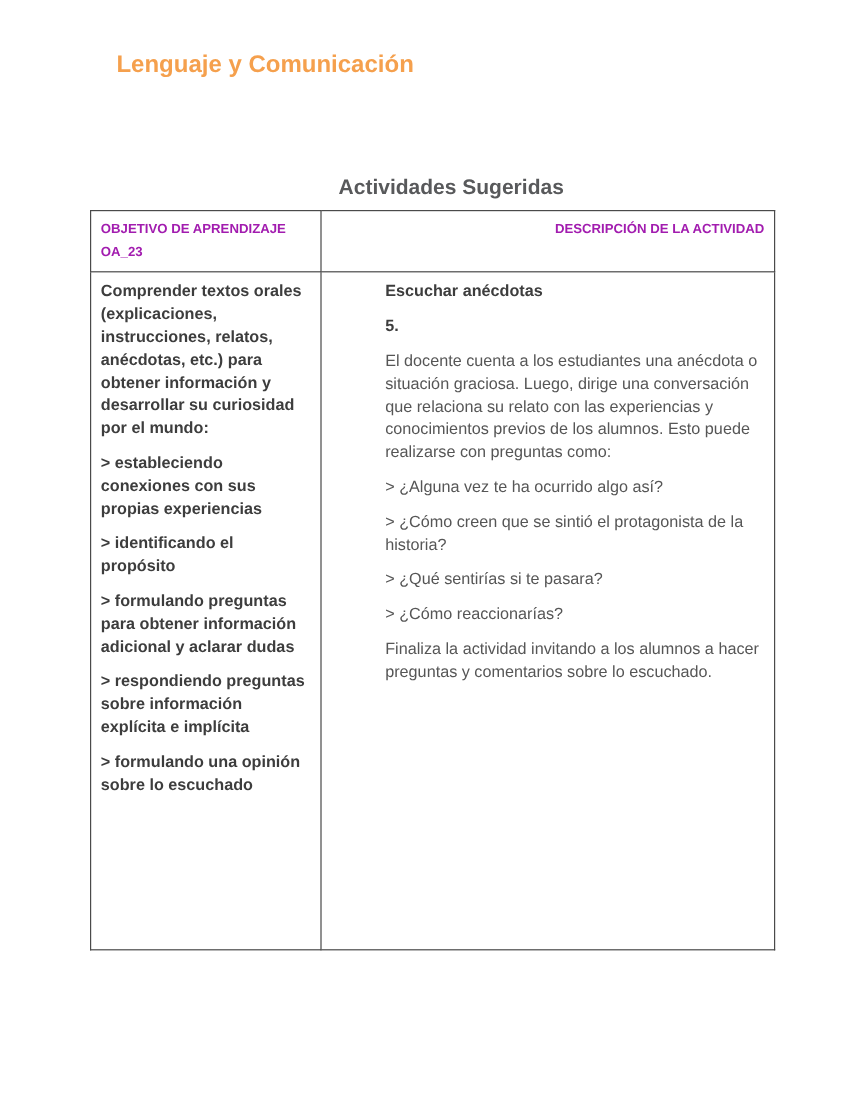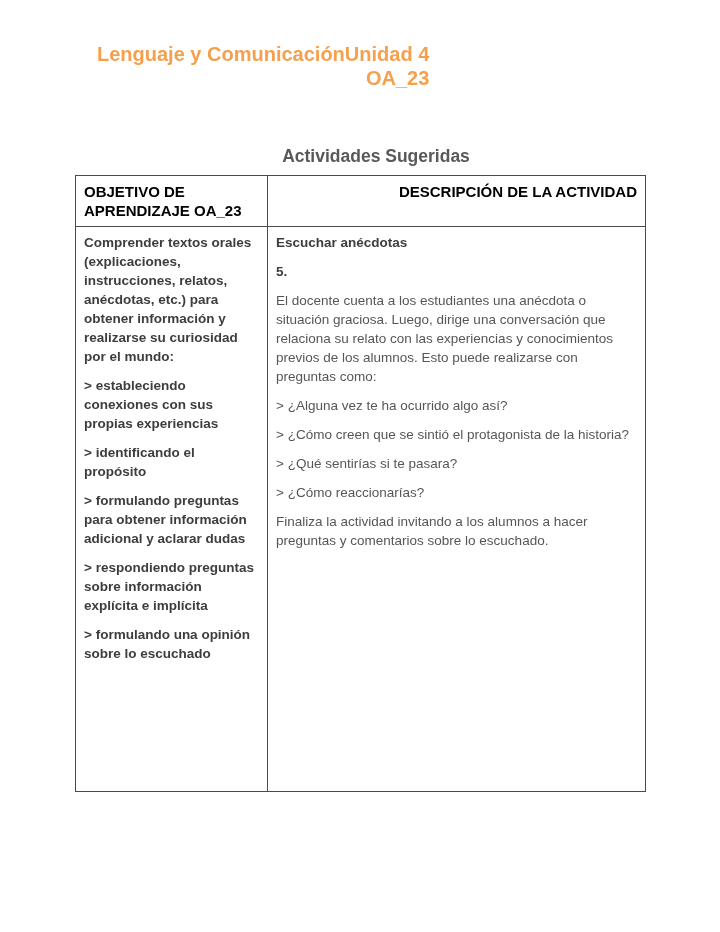--- a/index.html
+++ b/index.html
@@ -15,20 +15,21 @@
     background: #ffffff;
     overflow: hidden;
   }
   
   .doc-header {
     position: absolute;
     top: 42px;
     left: 97px;
     right: 100px;
     display: flex;
+    justify-content: space-between;
     align-items: flex-start;
   }
   .header-left .subject,
   .header-left .grade,
   .header-right .unit,
   .header-right .oa {
     font-size: 20px;
     font-weight: bold;
     line-height: 24px;
     white-space: nowrap;
@@ -61,68 +62,64 @@
   }
   .activities-table th,
   .activities-table td {
     border: 1px solid #4a4a4a;
     vertical-align: top;
     padding: 6px 8px;
   }
   .activities-table col.c-obj  { width: 192px; }
   .activities-table col.c-desc { width: 378px; }
   .activities-table th {
-    font-size: 15px;
+    font-size: 11px;
     font-weight: bold;
-    color: #000000;
+    color: #a21caf;
     line-height: 19px;
     height: 34px;
   }
   .activities-table th.col-obj  { text-align: left; }
   .activities-table th.col-desc { text-align: right; }
   .activities-table td.body-cell { height: 552px; }
 
   .body-cell p { margin: 0 0 10px 0; font-size: 13.5px; line-height: 19px; }
   .objective-cell p { font-weight: bold; color: #3d3d3d; }
-  .activity-cell p { color: #565656; }
+  .activity-cell p { color: #565656; margin-left: 45px; }
   .activity-cell p.act-title,
   .activity-cell p.act-number { font-weight: bold; color: #3d3d3d; }
 </style>
 </head>
 <body>
 
 <div class="page">
 
   <header class="doc-header">
     <div class="header-left">
       <div class="subject orange">Lenguaje y Comunicación</div>
-    </div>
-    <div class="header-right">
-      <div class="unit orange">Unidad 4</div>
-      <div class="oa orange">OA_23</div>
     </div>
   </header>
 
   <h1 class="page-title">Actividades Sugeridas</h1>
 
   <table class="activities-table">
     <colgroup>
       <col class="c-obj">
       <col class="c-desc">
     </colgroup>
     <thead>
       <tr>
         <th class="col-obj">OBJETIVO DE APRENDIZAJE OA_23</th>
         <th class="col-desc">DESCRIPCIÓN DE LA ACTIVIDAD</th>
       </tr>
     </thead>
     <tbody>
       <tr>
         <td class="body-cell objective-cell">
-          <p>Comprender textos orales (explicaciones, instrucciones, relatos, anécdotas, etc.) para obtener información y realizarse su curiosidad por el mundo:</p>
+          <p>Comprender textos orales (explicaciones, instrucciones, relatos, anécdotas, etc.) para obtener información y desarrollar su curiosidad por el mundo:</p>
           <div>
               <p class="obj-bullet">&gt; estableciendo conexiones con sus propias experiencias</p>
               <p class="obj-bullet">&gt; identificando el propósito</p>
               <p class="obj-bullet">&gt; formulando preguntas para obtener información adicional y aclarar dudas</p>
               <p class="obj-bullet">&gt; respondiendo preguntas sobre información explícita e implícita</p>
               <p class="obj-bullet">&gt; formulando una opinión sobre lo escuchado</p>
             </div>
         </td>
         <td class="body-cell activity-cell">
           <p class="act-title">Escuchar anécdotas</p>

